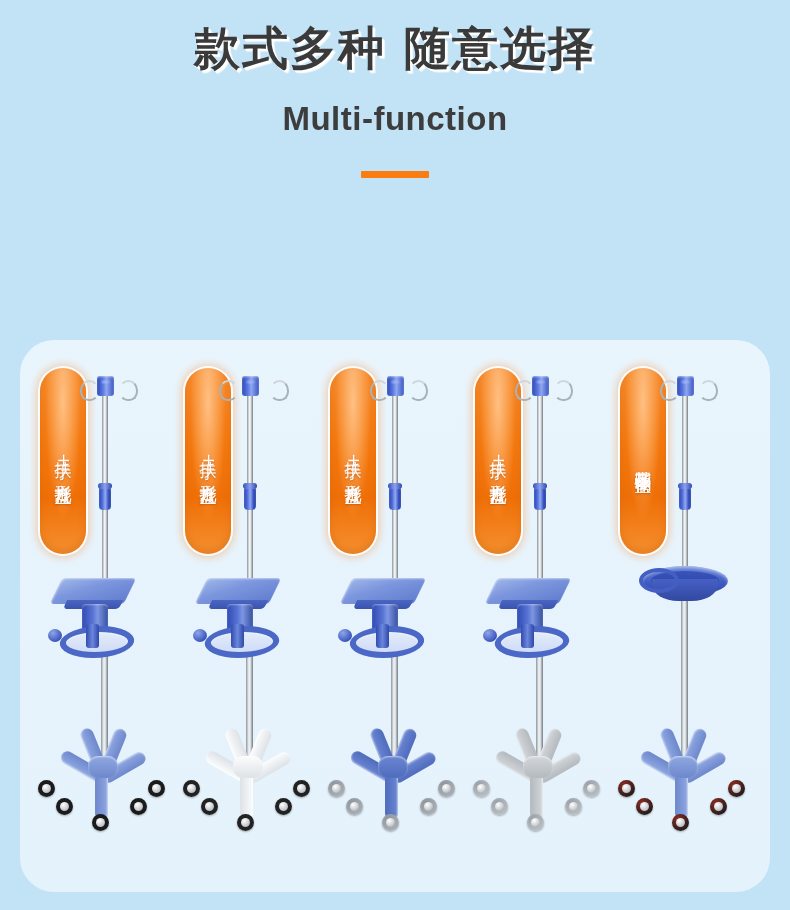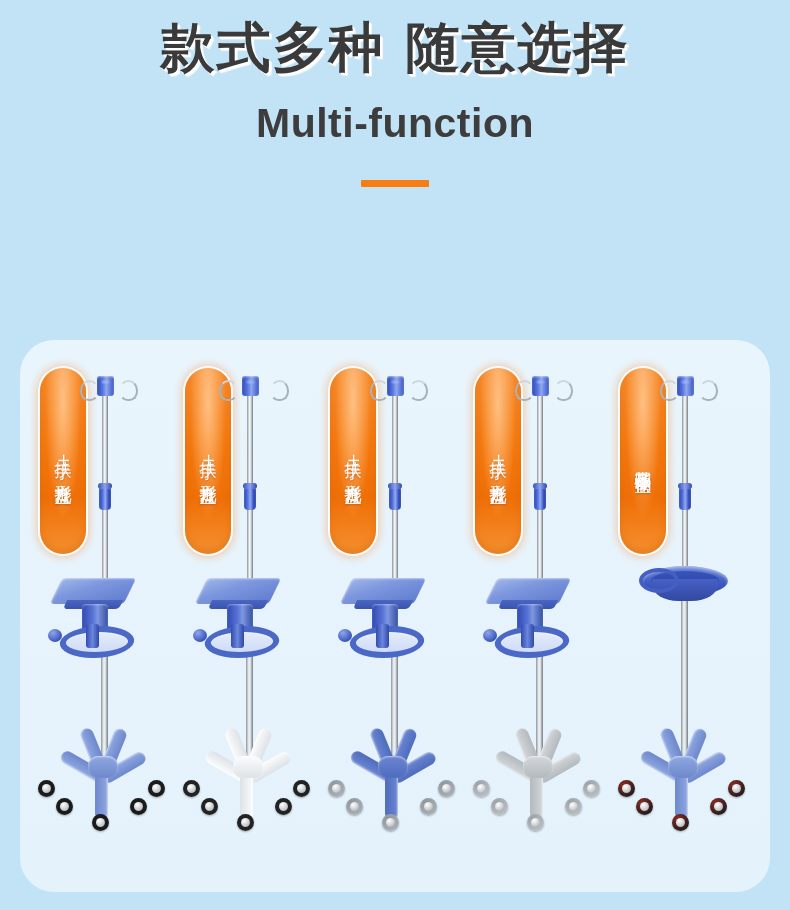--- a/index.html
+++ b/index.html
@@ -23,32 +23,32 @@
     padding:0 22px;height:34px;
     border-radius:18px;
     letter-spacing:1px;
     font-family:"DejaVu Sans","Liberation Sans",sans-serif;
     box-shadow:0 1px 3px rgba(200,110,20,.35);
     white-space:nowrap;
   }
 
   .headline{
     margin-top:14px;
-    font-size:54px;
+    font-size:46px;
     line-height:68px;
     font-weight:bold;
     color:#3a3a3a;
     letter-spacing:2px;
     font-family:"DejaVu Sans","Liberation Sans",sans-serif;
     text-shadow:2px 2px 0 #ffffff, 3px 3px 1px rgba(255,255,255,.8);
   }
 
   .subtitle{
     margin-top:18px;
-    font-size:41px;
+    font-size:33px;
     color:#3d3d3d;
     font-weight:bold;
     letter-spacing:.5px;
     font-family:"Liberation Sans","DejaVu Sans",sans-serif;
   }
 
   .divider-wrap{margin-top:26px;height:10px;}
   .divider{
     display:inline-block;width:68px;height:7px;
     background:#f97d10;border-radius:1px;

